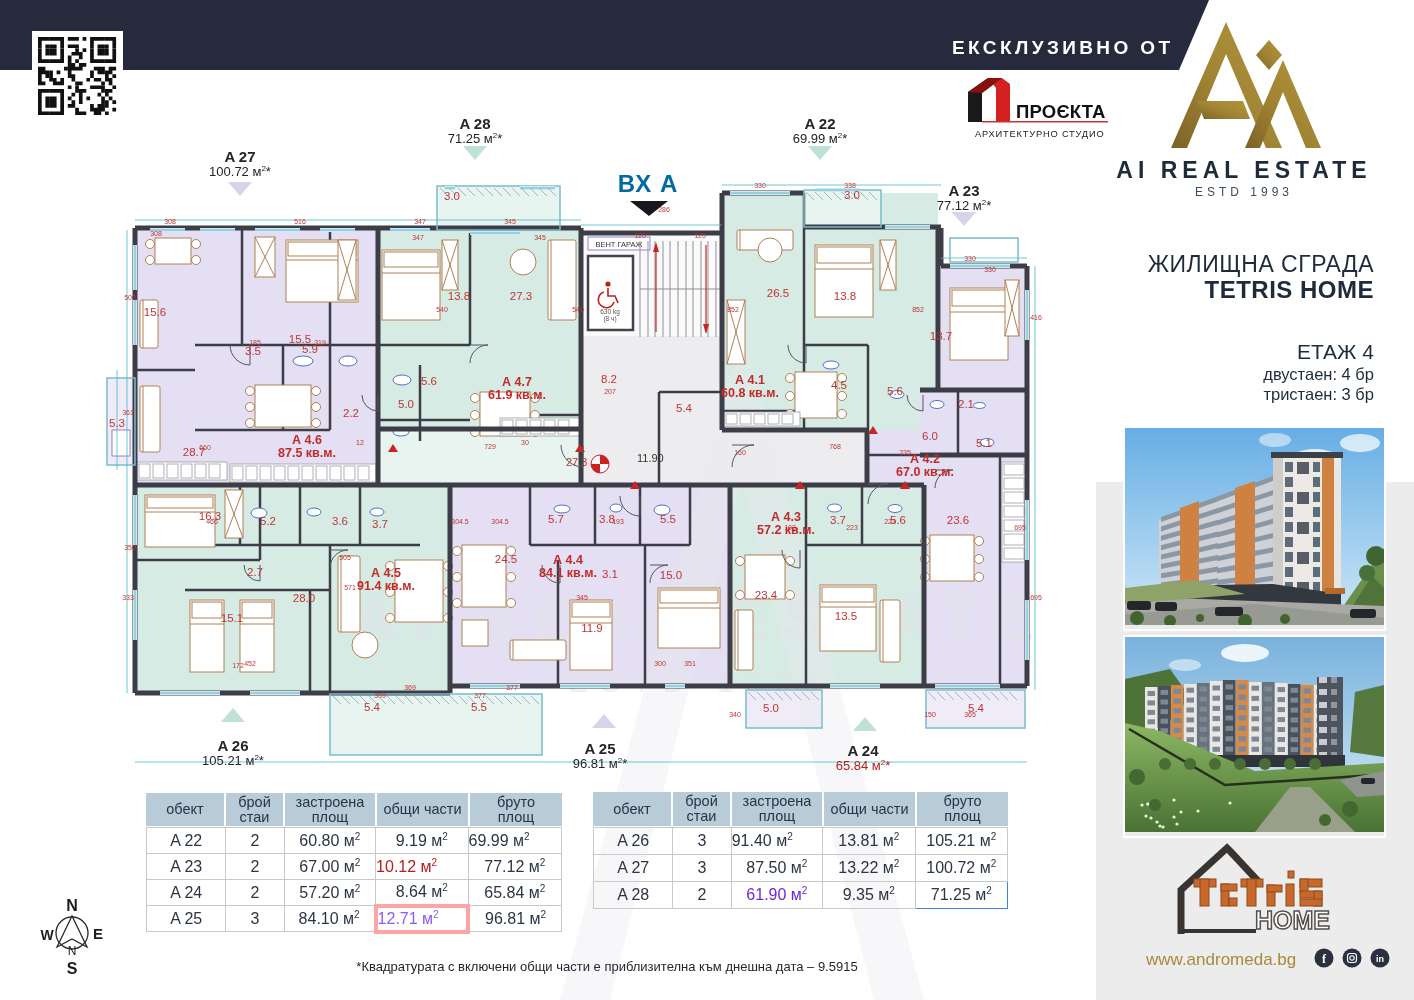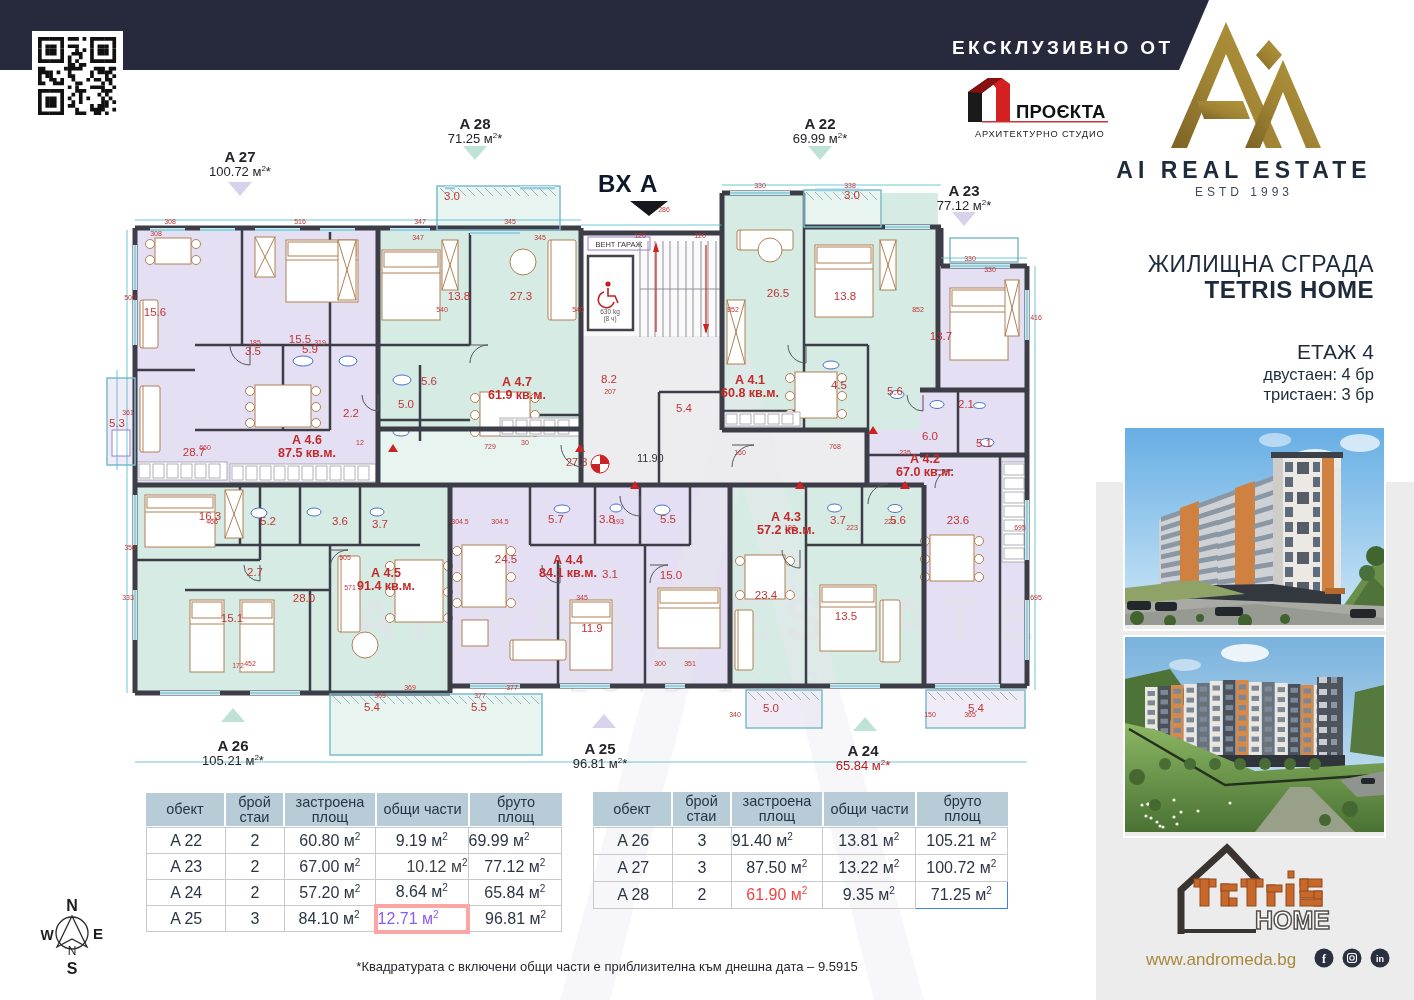--- a/index.html
+++ b/index.html
@@ -352,21 +352,21 @@
       <circle cx="1380" cy="958" r="9.5"></circle>
     </g>
 <text x="1324" y="963" font-size="12" fill="#fff" text-anchor="middle" font-weight="bold" font-family="Liberation Serif,serif">f</text>
 <g stroke="#fff" fill="none" stroke-width="1.1">
       <rect x="1347.5" y="953.5" width="9" height="9" rx="2.5"></rect>
       <circle cx="1352" cy="958" r="2.2"></circle>
     </g>
 <text x="1380" y="962" font-size="9" fill="#fff" text-anchor="middle" font-weight="bold" font-family="Liberation Sans,sans-serif">in</text>
 </svg>
 
-<div class="abs" style="left:598px;top:170px;width:100px;text-align:left;font-weight:bold;font-size:24px;color:#0f172a;letter-spacing:1px">ВХ А</div>
+<div class="abs" style="left:598px;top:170px;width:100px;text-align:center;font-weight:bold;font-size:24px;color:#0369a1;letter-spacing:1px">ВХ А</div>
 <svg class="abs" style="left:0;top:0" width="1414" height="1000">
     <polygon points="630,201 668,201 649,216" fill="#16181d"></polygon>
   </svg>
 
 <svg class="abs" style="left:0;top:0" width="1414" height="1000">
     <rect x="135" y="228" width="243" height="257" fill="#e4dff2"></rect>
     <rect x="107" y="378" width="28" height="87" fill="#efecf7"></rect>
     <rect x="378" y="228" width="203" height="201" fill="#d6ebe3"></rect>
     <rect x="437" y="186" width="123" height="44" fill="#e7f4ef"></rect>
     <rect x="378" y="429" width="203" height="56" fill="#e7f4ef"></rect>
@@ -910,21 +910,21 @@
           <td style="width:79px;height:26px;border:1px solid #c9c9c9;text-align:center;font-size:16px;color:#2c3545;padding:0">A 22</td>
           <td style="width:58px;height:26px;border:1px solid #c9c9c9;text-align:center;font-size:16px;color:#2c3545;padding:0">2</td>
           <td style="width:91px;height:26px;border:1px solid #c9c9c9;text-align:center;font-size:16px;color:#2c3545;padding:0">60.80&nbsp;м<sup style="font-size:10px">2</sup></td>
           <td style="width:92px;height:26px;border:1px solid #c9c9c9;text-align:center;font-size:16px;color:#2c3545;padding:0">9.19&nbsp;м<sup style="font-size:10px">2</sup></td>
           <td style="width:93px;height:26px;border:1px solid #c9c9c9;text-align:left;font-size:16px;color:#2c3545;padding:0">69.99&nbsp;м<sup style="font-size:10px">2</sup></td>
         </tr>
         <tr>
           <td style="width:79px;height:26px;border:1px solid #c9c9c9;text-align:center;font-size:16px;color:#2c3545;padding:0">A 23</td>
           <td style="width:58px;height:26px;border:1px solid #c9c9c9;text-align:center;font-size:16px;color:#2c3545;padding:0">2</td>
           <td style="width:91px;height:26px;border:1px solid #c9c9c9;text-align:center;font-size:16px;color:#2c3545;padding:0">67.00&nbsp;м<sup style="font-size:10px">2</sup></td>
-          <td style="width:92px;height:26px;border:1px solid #c9c9c9;text-align:right;font-size:16px;color:#404040;padding:0">10.12&nbsp;м<sup style="font-size:10px">2</sup></td>
+          <td style="width:92px;height:26px;border:1px solid #c9c9c9;text-align:left;font-size:16px;color:#b91c1c;padding:0">10.12&nbsp;м<sup style="font-size:10px">2</sup></td>
           <td style="width:93px;height:26px;border:1px solid #c9c9c9;text-align:center;font-size:16px;color:#2c3545;padding:0">77.12&nbsp;м<sup style="font-size:10px">2</sup></td>
         </tr>
         <tr>
           <td style="width:79px;height:26px;border:1px solid #c9c9c9;text-align:center;font-size:16px;color:#2c3545;padding:0">A 24</td>
           <td style="width:58px;height:26px;border:1px solid #c9c9c9;text-align:center;font-size:16px;color:#2c3545;padding:0">2</td>
           <td style="width:91px;height:26px;border:1px solid #c9c9c9;text-align:center;font-size:16px;color:#2c3545;padding:0">57.20&nbsp;м<sup style="font-size:10px">2</sup></td>
           <td style="width:92px;height:26px;border:1px solid #c9c9c9;text-align:center;font-size:16px;color:#2c3545;padding:0">8.64&nbsp;м<sup style="font-size:10px">2</sup></td>
           <td style="width:93px;height:26px;border:1px solid #c9c9c9;text-align:center;font-size:16px;color:#2c3545;padding:0">65.84&nbsp;м<sup style="font-size:10px">2</sup></td>
         </tr>
         <tr>
@@ -957,21 +957,21 @@
         <tr>
           <td style="width:79px;height:27px;border:1px solid #c9c9c9;text-align:center;font-size:16px;color:#2c3545;padding:0">A 27</td>
           <td style="width:58px;height:27px;border:1px solid #c9c9c9;text-align:center;font-size:16px;color:#2c3545;padding:0">3</td>
           <td style="width:91px;height:27px;border:1px solid #c9c9c9;text-align:center;font-size:16px;color:#2c3545;padding:0">87.50&nbsp;м<sup style="font-size:10px">2</sup></td>
           <td style="width:92px;height:27px;border:1px solid #c9c9c9;text-align:center;font-size:16px;color:#2c3545;padding:0">13.22&nbsp;м<sup style="font-size:10px">2</sup></td>
           <td style="width:92px;height:27px;border:1px solid #c9c9c9;text-align:center;font-size:16px;color:#2c3545;padding:0">100.72&nbsp;м<sup style="font-size:10px">2</sup></td>
         </tr>
         <tr>
           <td style="width:79px;height:27px;border:1px solid #c9c9c9;text-align:center;font-size:16px;color:#2c3545;padding:0">A 28</td>
           <td style="width:58px;height:27px;border:1px solid #c9c9c9;text-align:center;font-size:16px;color:#2c3545;padding:0">2</td>
-          <td style="width:91px;height:27px;border:1px solid #c9c9c9;text-align:center;font-size:16px;color:#ef4444;padding:0">61.90&nbsp;м<sup style="font-size:10px">2</sup></td>
+          <td style="width:91px;height:27px;border:1px solid #c9c9c9;text-align:center;font-size:16px;color:#6d28d9;padding:0">61.90&nbsp;м<sup style="font-size:10px">2</sup></td>
           <td style="width:92px;height:27px;border:1px solid #c9c9c9;text-align:center;font-size:16px;color:#2c3545;padding:0">9.35&nbsp;м<sup style="font-size:10px">2</sup></td>
           <td style="width:92px;height:27px;border:1px solid #3b82f6;text-align:center;font-size:16px;color:#2c3545;padding:0">71.25&nbsp;м<sup style="font-size:10px">2</sup></td>
         </tr>
       </tbody>
     </table>
   </div>
 
 <div class="abs" style="left:302px;top:959px;width:610px;text-align:center;font-size:13px;color:#26262e;white-space:nowrap">*Квадратурата с включени общи части е приблизителна към днешна дата – 9.5915</div>
 
 <svg class="abs" style="left:0;top:0" width="1414" height="1000">

